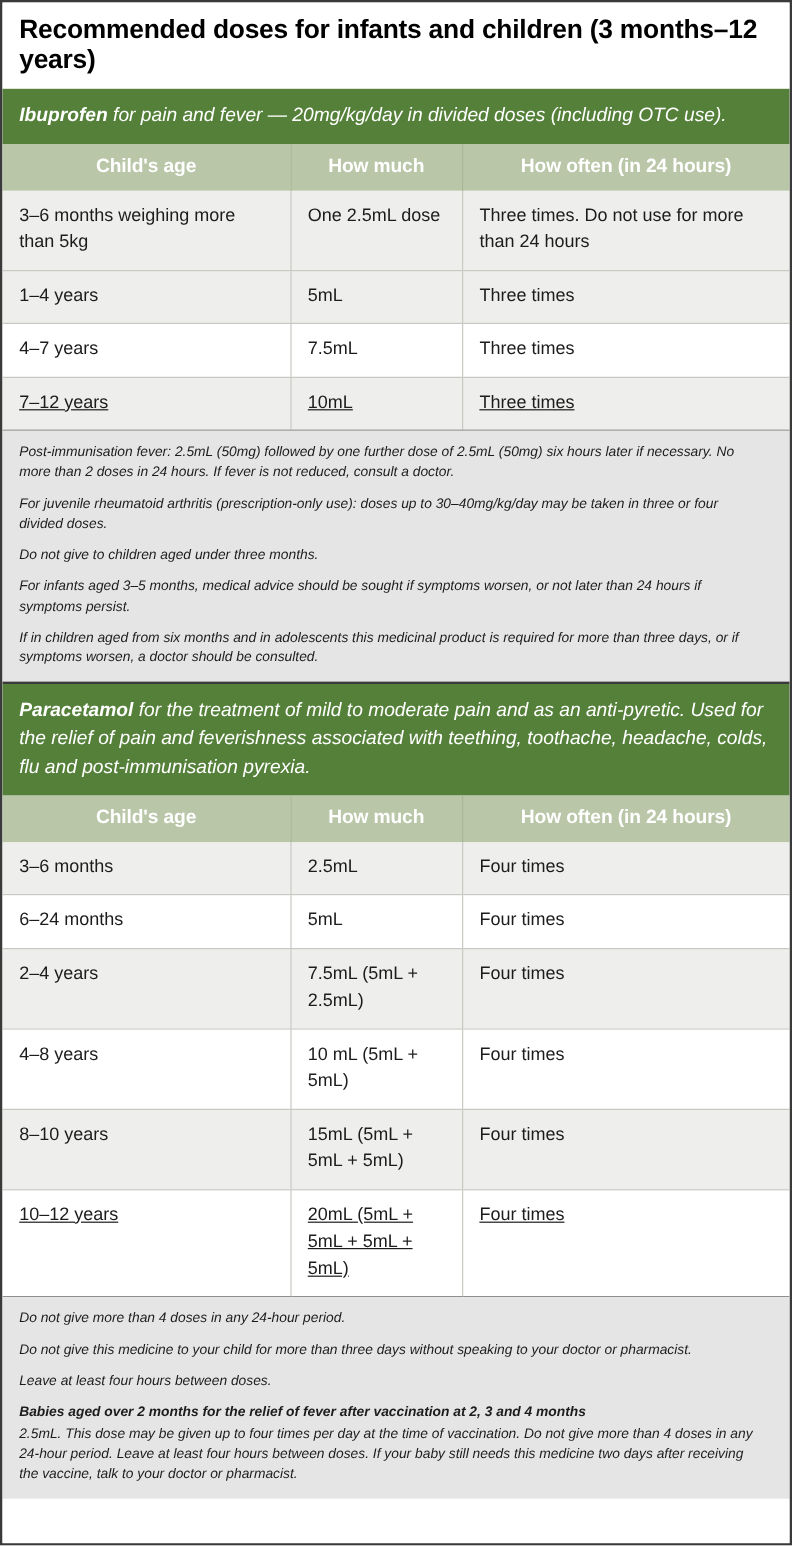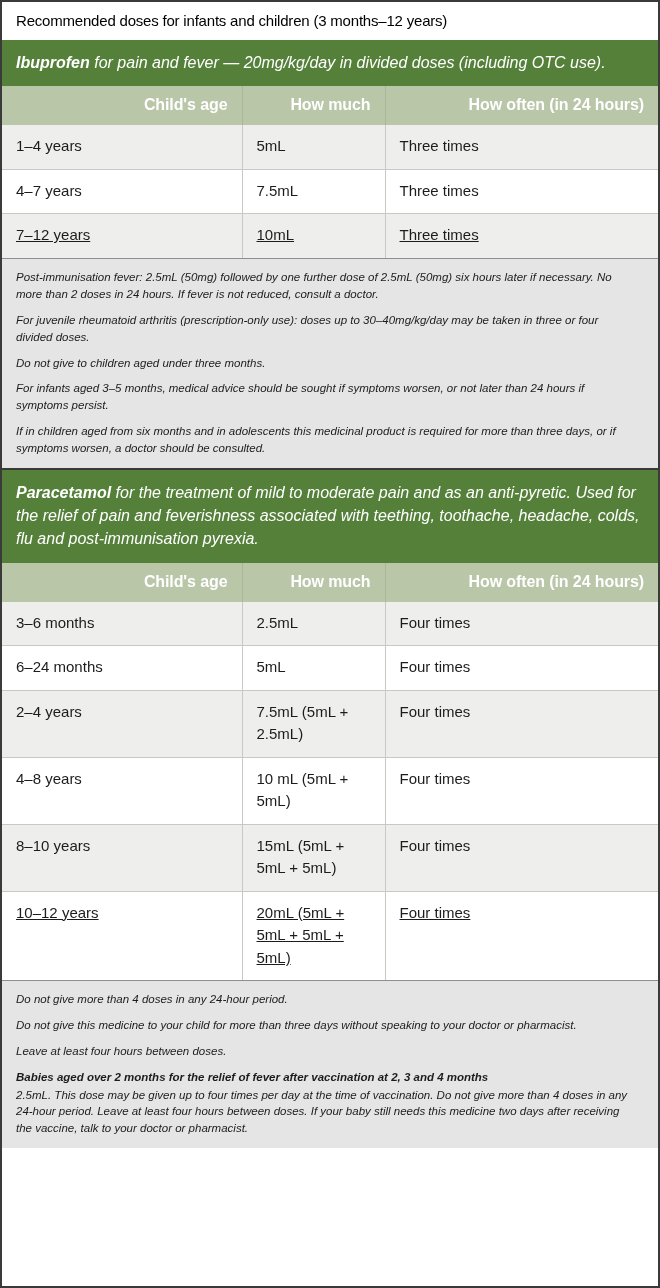--- a/index.html
+++ b/index.html
@@ -23,22 +23,22 @@
     flex-direction: column;
   }
 
   
   .title-band {
     background: #ffffff;
     padding: 10px 14px 11px 14px;
     flex: 0 0 auto;
   }
   .title-text {
-    font-size: 15px;
-    font-weight: normal;
+    font-size: 22px;
+    font-weight: bold;
     color: #000000;
     letter-spacing: -0.2px;
     line-height: 1.15;
   }
 
   
   .green-band {
     background: #548039;
     color: #ffffff;
     padding: 11px 2px 12px 14px;
@@ -60,21 +60,21 @@
   }
   table.dose-table col.c1 { width: 240px; }
   table.dose-table col.c2 { width: 143px; }
   table.dose-table col.c3 { width: 273px; }
 
   table.dose-table th {
     background: #b9c6a8;
     color: #ffffff;
     font-size: 16px;
     font-weight: bold;
-    text-align: right;
+    text-align: center;
     padding: 10px 14px 11px 14px;
     border-right: 1px solid #a8b796;
     letter-spacing: -0.1px;
   }
   table.dose-table th:last-child { border-right: none; }
 
   table.dose-table td {
     font-size: 15px;
     color: #1c1c1c;
     padding: 10px 14px 11px 14px;
@@ -133,20 +133,25 @@
       </colgroup>
     <thead>
       <tr>
         <th>Child's age</th>
         <th>How much</th>
         <th>How often (in 24 hours)</th>
       </tr>
     </thead>
     <tbody>
       <tr class="odd">
+        <td>3–6 months weighing more than 5kg</td>
+        <td>One 2.5mL dose</td>
+        <td>Three times. Do not use for more than 24 hours</td>
+      </tr>
+      <tr class="odd">
         <td>1–4 years</td>
         <td>5mL</td>
         <td>Three times</td>
       </tr>
       <tr class="even">
         <td>4–7 years</td>
         <td>7.5mL</td>
         <td>Three times</td>
       </tr>
       <tr class="odd">

